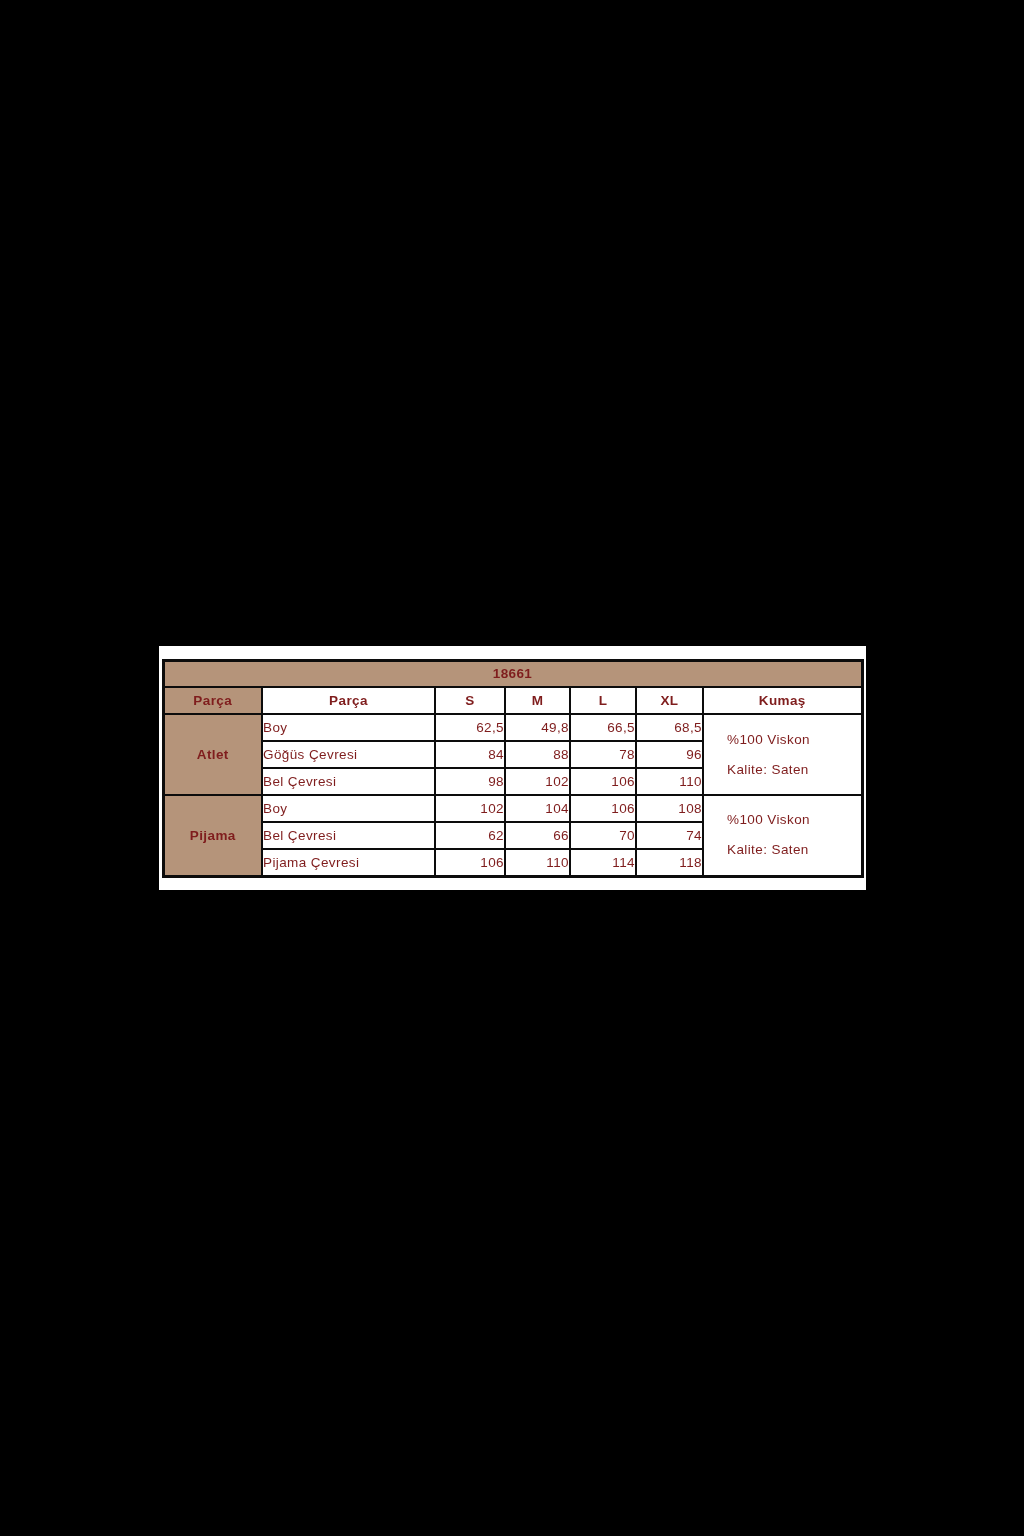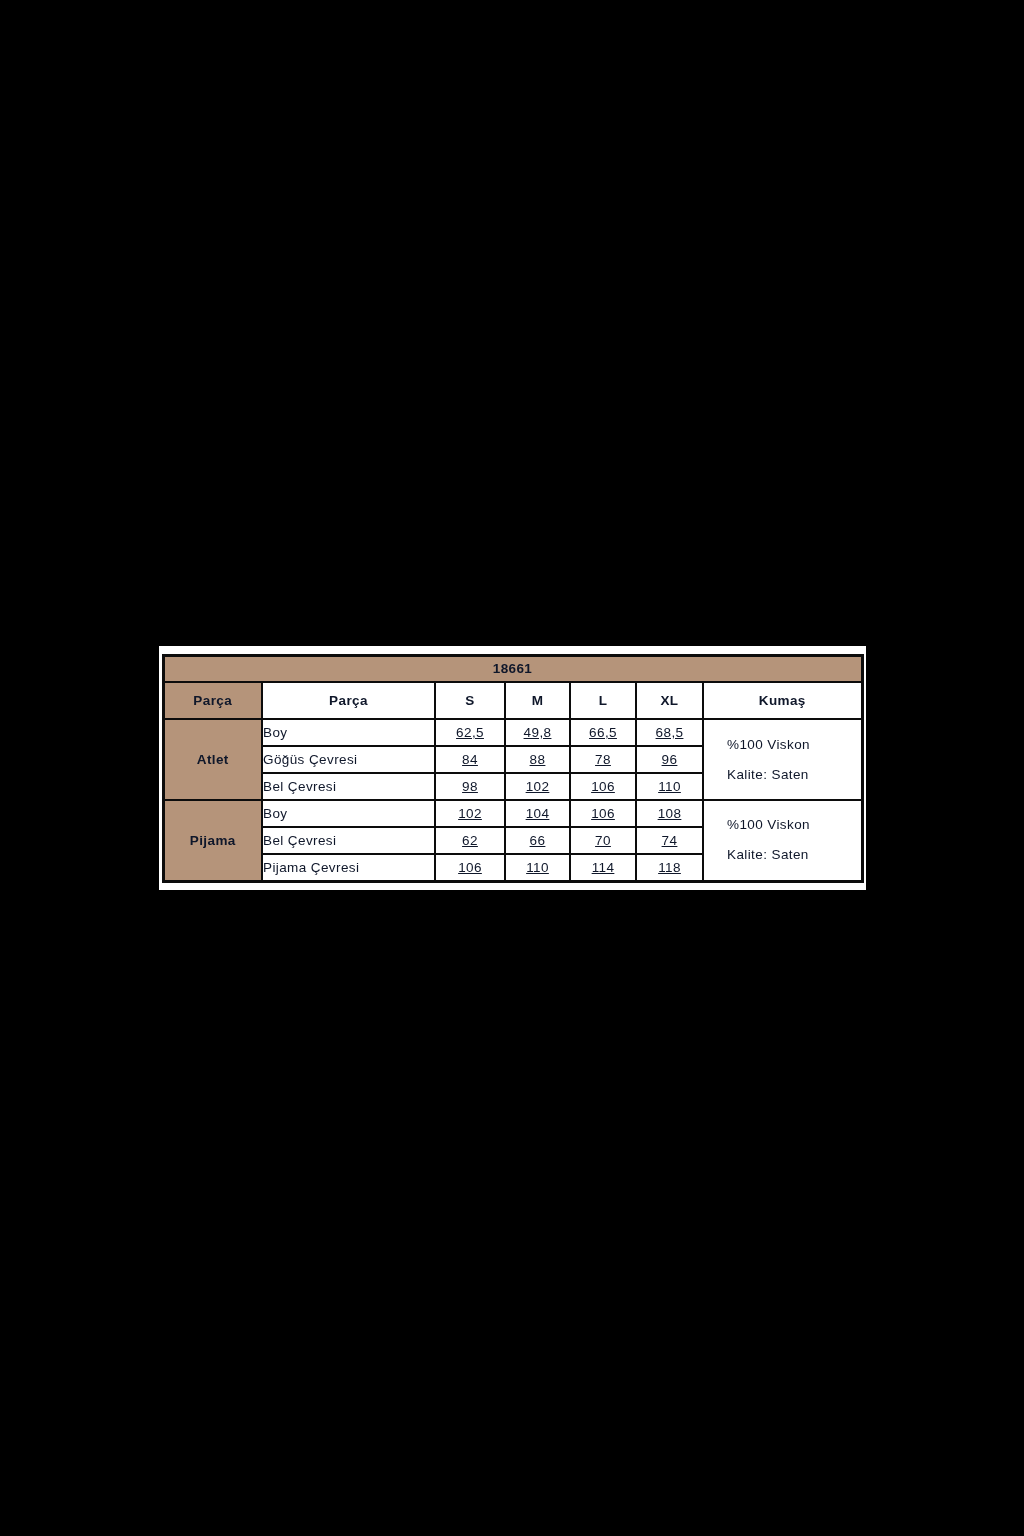--- a/index.html
+++ b/index.html
@@ -29,42 +29,42 @@
     border-collapse: collapse;
     table-layout: fixed;
     width: 699px;
     border: 3px solid #0c0c0c;
   }
   .size-table td {
     border: 2px solid #0c0c0c;
     padding: 0;
     background: #ffffff;
     font-size: 13.5px;
-    color: #0f172a;
+    color: #7f1d1d;
     overflow: hidden;
     white-space: nowrap;
     letter-spacing: 0.4px;
     margin-top: 16px;
   }
   .tan { background: #b5947a !important; }
   .bold-head {
     font-weight: bold;
     color: #1b1b1b;
     text-align: center;
     letter-spacing: 0.5px;
   }
   .row-code   { height: 27px; }
-  .row-header { height: 37px; }
+  .row-header { height: 27px; }
   .row-data   { height: 27px; }
   .label-cell {
     text-align: left;
     padding-left: 6px;
     color: #2f2f2f;
   }
-  .num-cell { text-align: center; text-decoration: underline; }
+  .num-cell { text-align: right; }
   .fabric-cell {
     vertical-align: middle;
     padding-left: 8px;
     color: #3c3c3c;
   }
   .fabric-cell .fabric-line { display: block; line-height: 16px; padding-left: 23px; }
   .fabric-cell .fabric-line + .fabric-line { margin-top: 14px; }
 </style>
 </head>
 <body>

